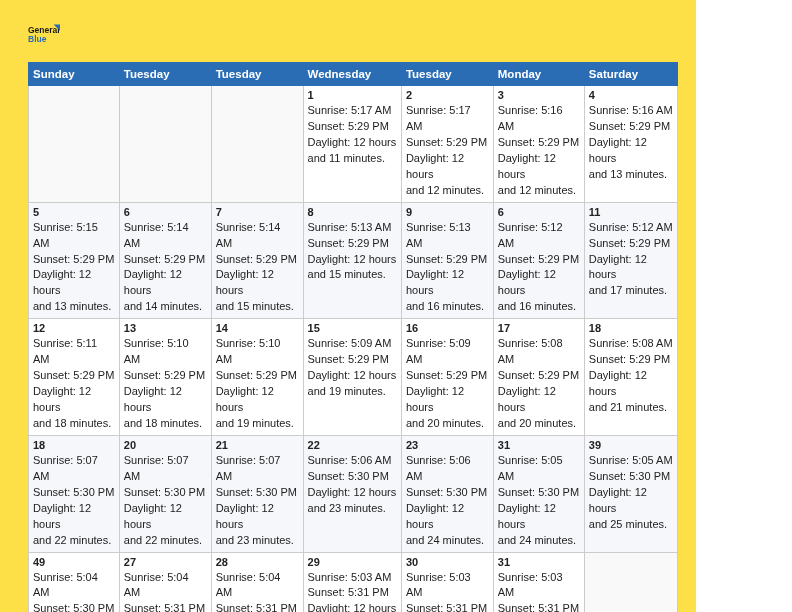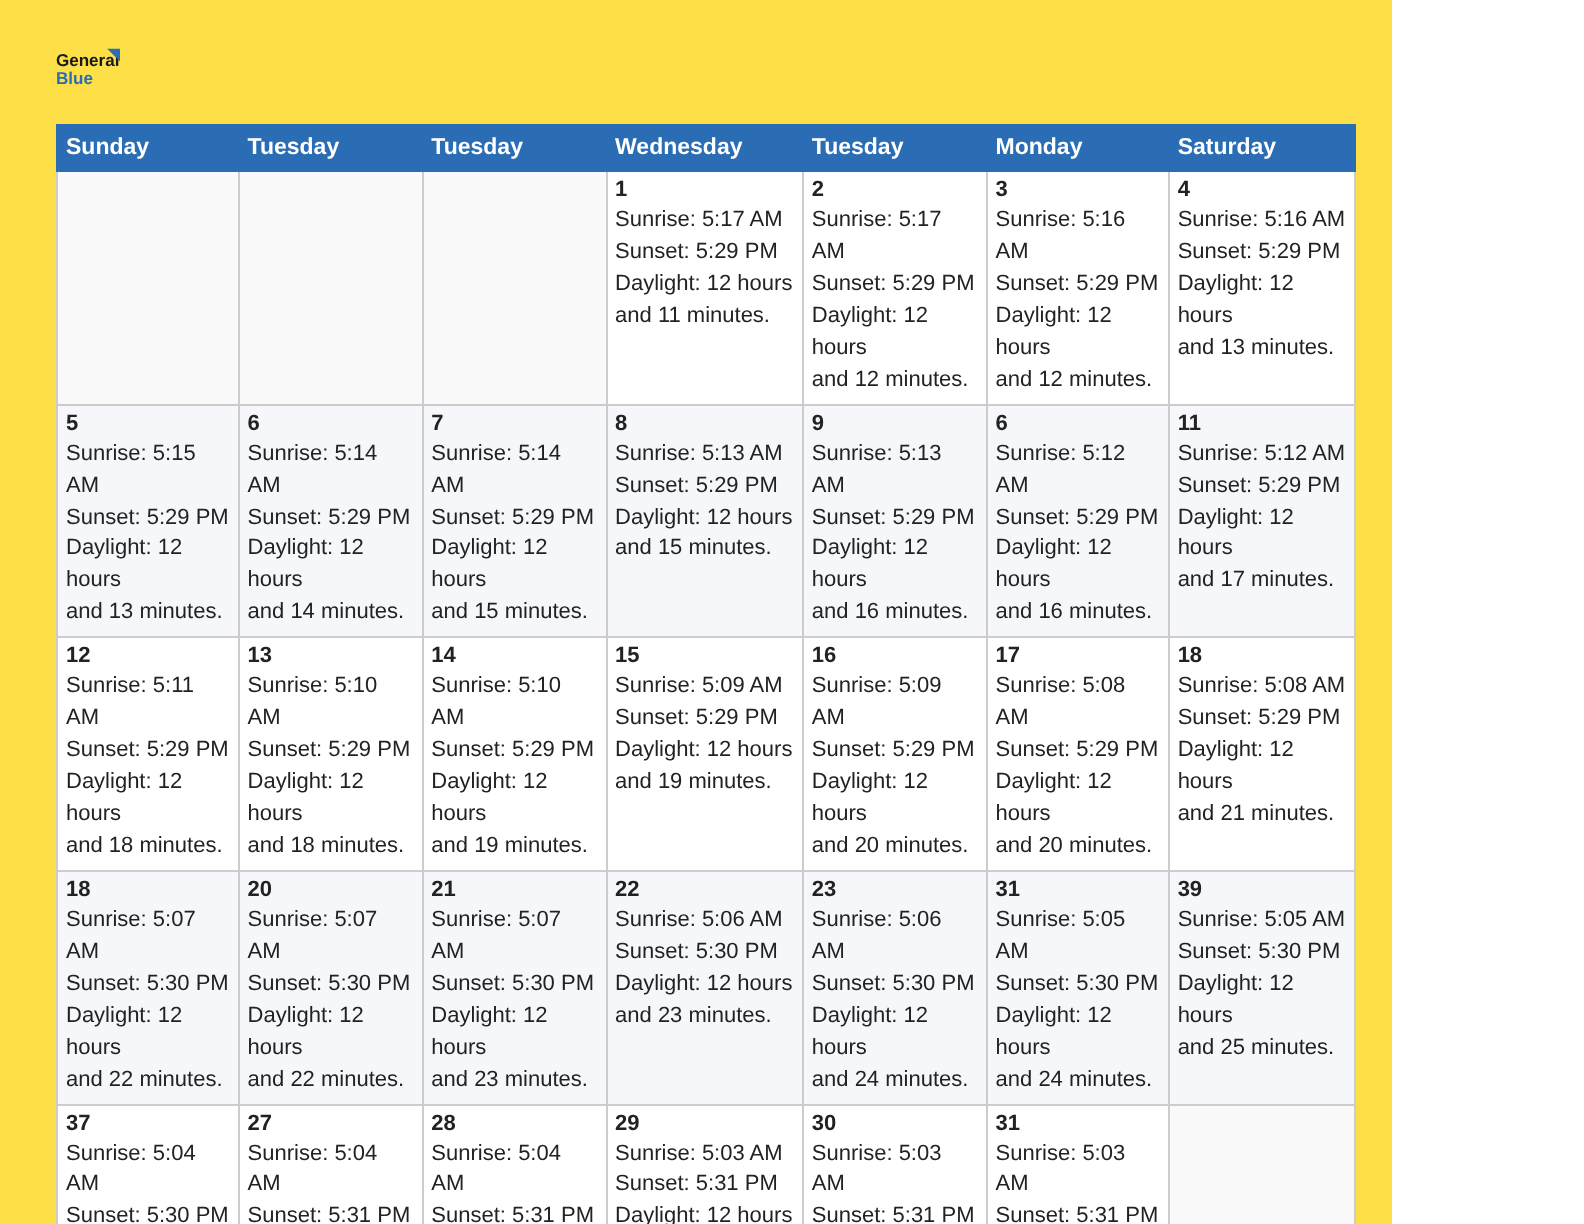--- a/index.html
+++ b/index.html
@@ -219,21 +219,21 @@
             <span class="day-num">31</span>
             <div class="day-info">Sunrise: 5:05 AM<br>Sunset: 5:30 PM<br>Daylight: 12 hours<br>and 24 minutes.</div>
           </td>
           <td>
             <span class="day-num">39</span>
             <div class="day-info">Sunrise: 5:05 AM<br>Sunset: 5:30 PM<br>Daylight: 12 hours<br>and 25 minutes.</div>
           </td>
         </tr>
         <tr>
           <td>
-            <span class="day-num">37</span>
+            <span class="day-num">49</span>
             <div class="day-info">Sunrise: 5:04 AM<br>Sunset: 5:30 PM<br>Daylight: 12 hours<br>and 25 minutes.</div>
           </td>
           <td>
             <span class="day-num">27</span>
             <div class="day-info">Sunrise: 5:04 AM<br>Sunset: 5:31 PM<br>Daylight: 12 hours<br>and 26 minutes.</div>
           </td>
           <td>
             <span class="day-num">28</span>
             <div class="day-info">Sunrise: 5:04 AM<br>Sunset: 5:31 PM<br>Daylight: 12 hours<br>and 27 minutes.</div>
           </td>

